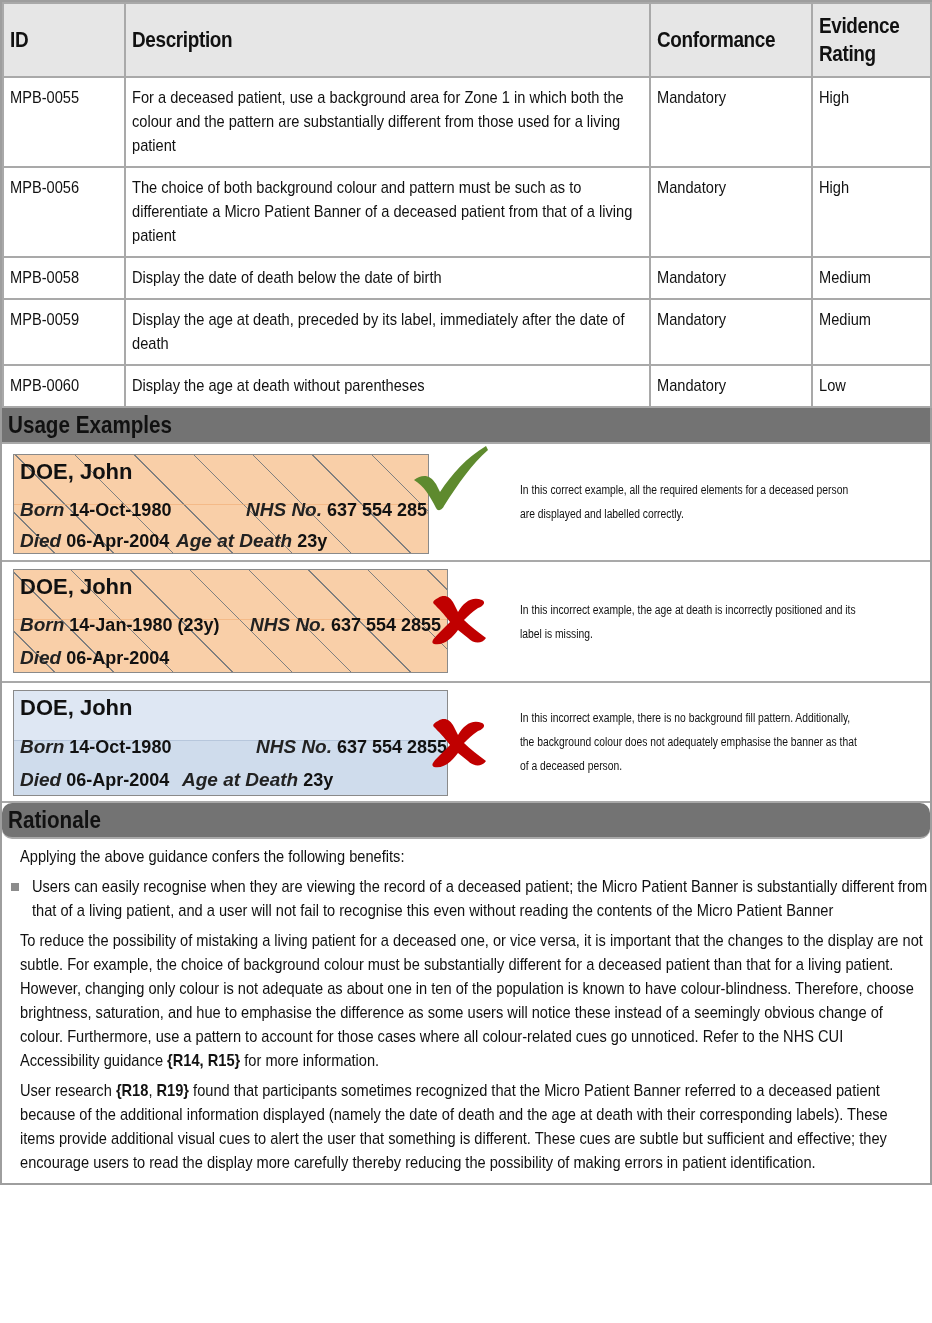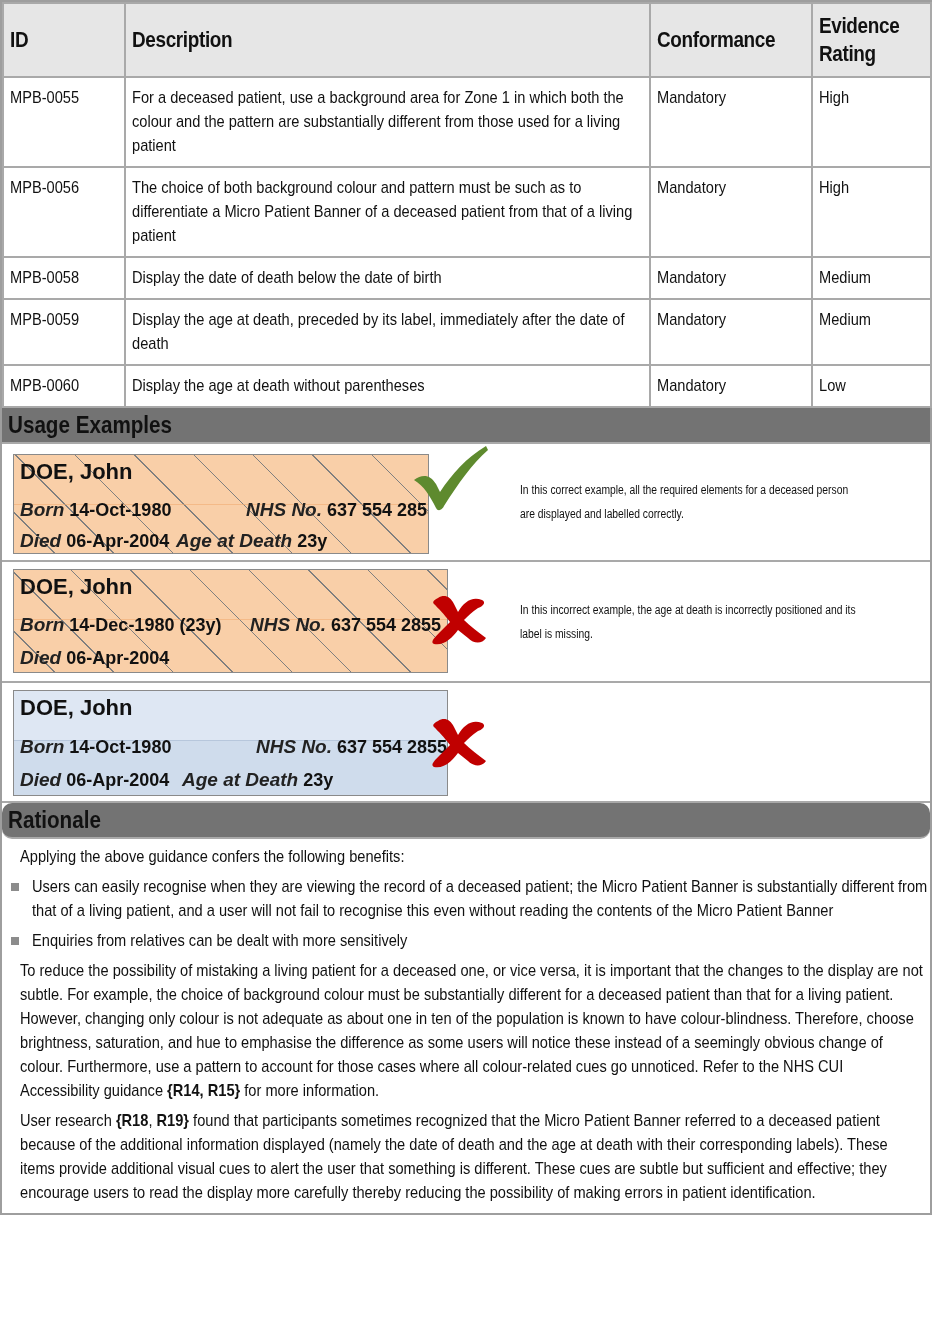--- a/index.html
+++ b/index.html
@@ -226,21 +226,21 @@
       <span class="caption-text">In this correct example, all the required elements for a deceased person are displayed and labelled correctly.</span>
     </div>
   </div>
 
   <div class="example-row" style="height:121px;">
     <div class="visual">
       <div class="banner deceased" style="top:7px; width:435px; height:104px;">
         <div class="name-zone">DOE, John</div>
         <div class="line" style="left:6px; top:44px;">
           <span class="lbl">Born</span>
-          <span class="val">14-Dec-1980 (23y)</span>
+          <span class="val">14-Jan-1980 (23y)</span>
         </div>
         <div class="line" style="left:236px; top:44px;">
           <span class="lbl">NHS No.</span>
           <span class="val">637 554 2855</span>
         </div>
         <div class="line" style="left:6px; top:77px;">
           <span class="lbl">Died</span>
           <span class="val">06-Apr-2004</span>
         </div>
       </div>
@@ -270,39 +270,38 @@
           <span class="val">06-Apr-2004</span>
         </div>
         <div class="line" style="left:168px; top:78px;">
           <span class="lbl">Age at Death</span>
           <span class="val">23y</span>
         </div>
       </div>
       <svg class="mark" style="left:426px; top:32px;" width="60" height="56" viewBox="0 0 60 56">
         <path d="M10 6 C16 2 22 4 26 12 L30 20 C36 10 44 4 54 8 C58 10 56 14 50 16 C44 20 40 24 36 28 C42 34 50 40 58 46 C54 52 46 52 40 46 L30 38 C24 46 16 54 6 52 C2 50 6 46 12 40 L22 30 C16 22 10 16 6 12 C4 10 6 8 10 6 Z" fill="#c00000"></path>
       </svg>
+    </div>
+    <div class="caption">
+      <span class="caption-text">In this incorrect example, there is no background fill pattern. Additionally, the background colour does not adequately emphasise the banner as that of a deceased person.</span>
     </div>
   </div>
 
   <div class="section-head" style="border-top:none;border-radius:10px;">
     <span>Rationale</span>
   </div>
   <div class="rationale">
     <p>
         <span class="rt">Applying the above guidance confers the following benefits:</span>
       </p>
     <ul>
       <li>
           <span class="bullet"></span>
           <span class="rt">Users can easily recognise when they are viewing the record of a deceased patient; the Micro Patient Banner is substantially different from that of a living patient, and a user will not fail to recognise this even without reading the contents of the Micro Patient Banner</span>
         </li>
-      <li>
-          <span class="bullet"></span>
-          <span class="rt">Enquiries from relatives can be dealt with more sensitively</span>
-        </li>
     </ul>
     <p>
         <span class="rt"><span>To reduce the possibility of mistaking a living patient for a deceased one, or vice versa, it is important that the changes to the display are not subtle. For example, the choice of background colour must be substantially different for a deceased patient than that for a living patient. However, changing only colour is not adequate as about one in ten of the population is known to have colour-blindness. Therefore, choose brightness, saturation, and hue to emphasise the difference as some users will notice these instead of a seemingly obvious change of colour. Furthermore, use a pattern to account for those cases where all colour-related cues go unnoticed. Refer to the NHS CUI Accessibility guidance </span><b class="ref">{R14, R15}</b><span> for more information.</span></span>
       </p>
     <p style="margin-bottom:0;">
         <span class="rt"><span>User research </span><b class="ref">{R18</b><span>, </span><b class="ref">R19}</b><span> found that participants sometimes recognized that the Micro Patient Banner referred to a deceased patient because of the additional information displayed (namely the date of death and the age at death with their corresponding labels). These items provide additional visual cues to alert the user that something is different. These cues are subtle but sufficient and effective; they encourage users to read the display more carefully thereby reducing the possibility of making errors in patient identification.</span></span>
       </p>
   </div>
 
 </div>

